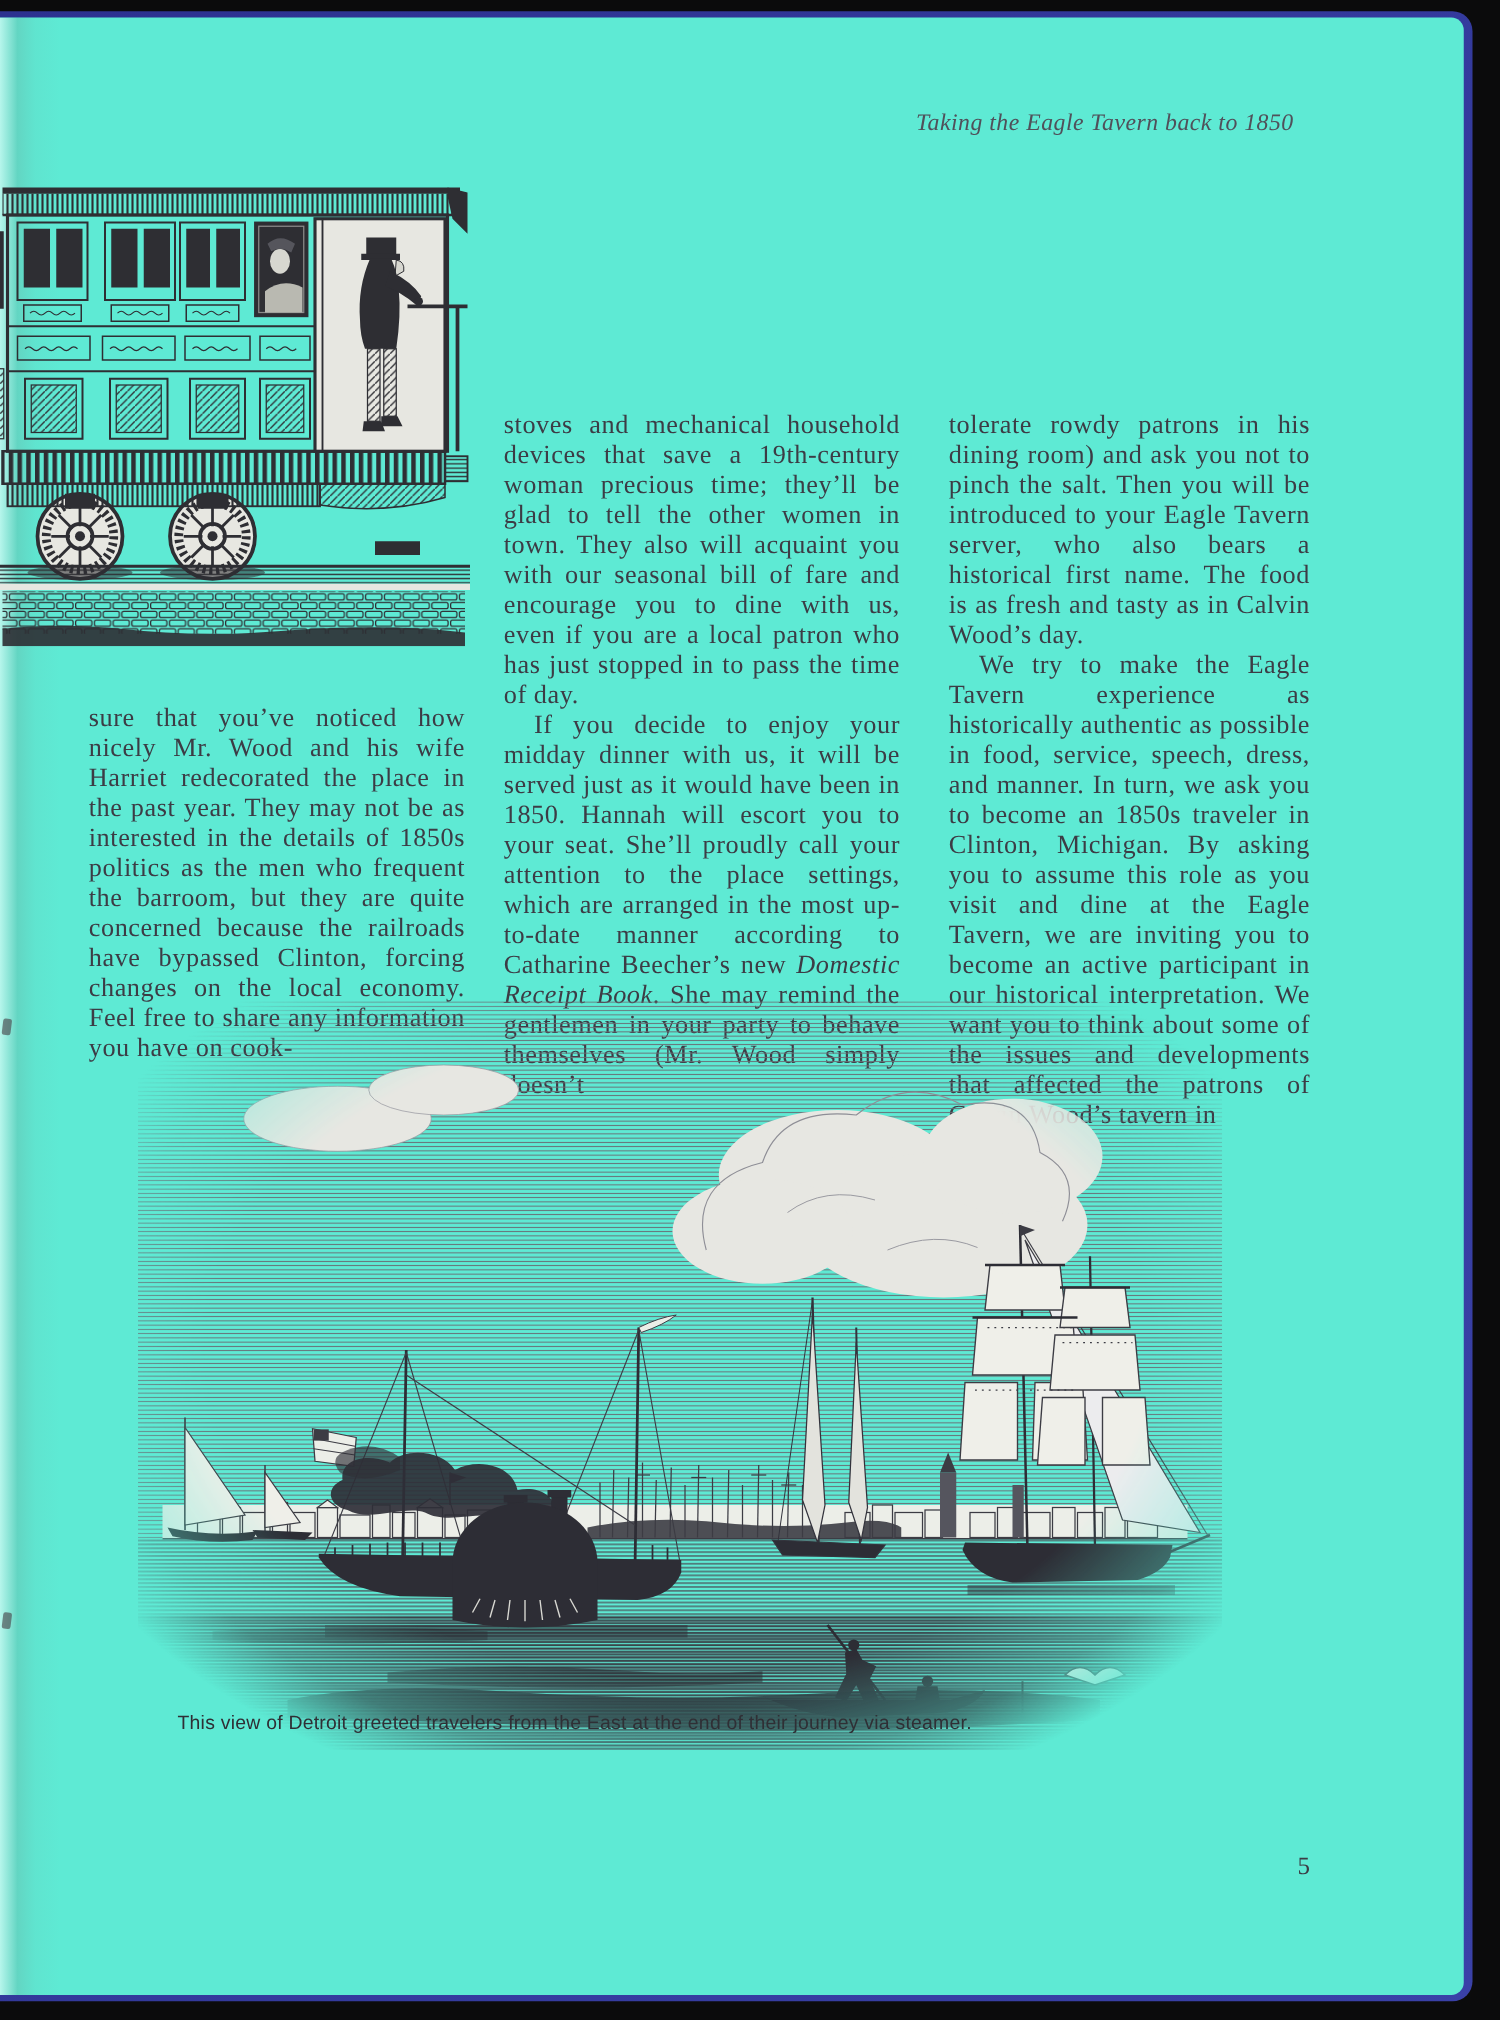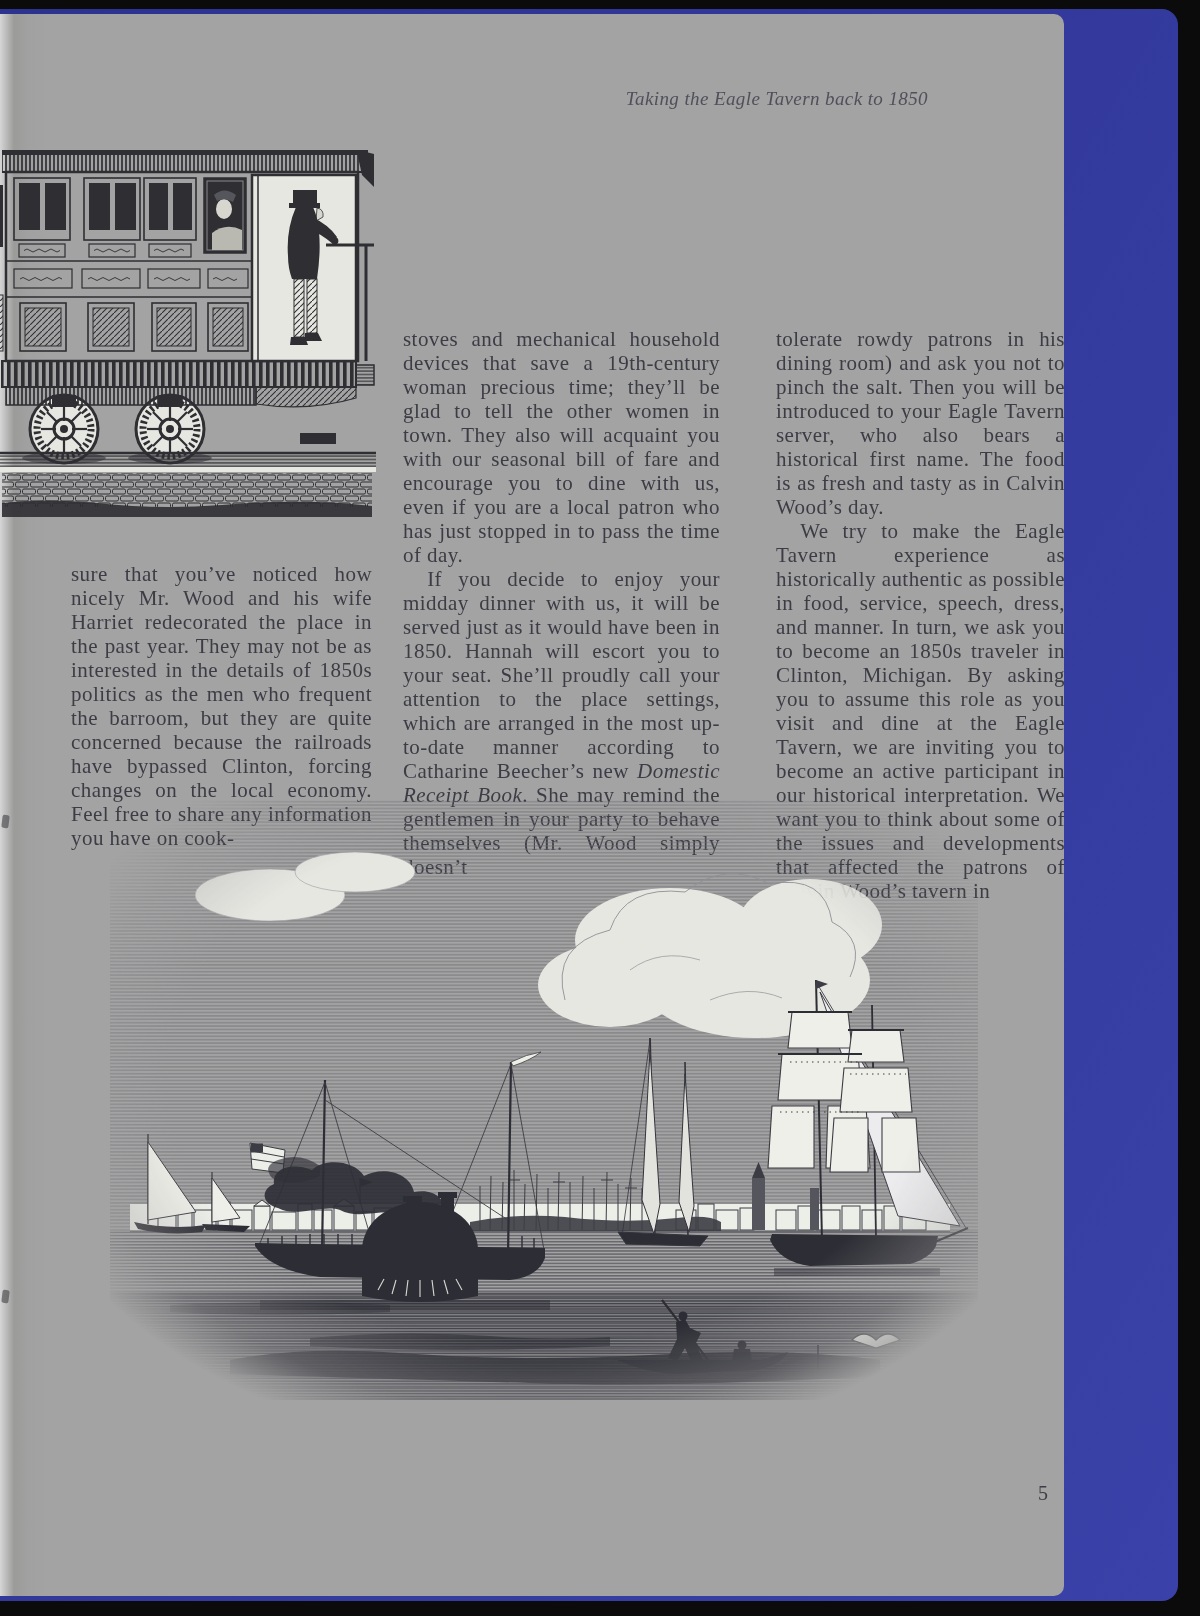--- a/index.html
+++ b/index.html
@@ -9,22 +9,22 @@
     position:relative;
     overflow:hidden;
     font-family:"Liberation Serif", serif;
   }
   .book-cover{
     position:absolute;left:0;top:9px;width:1178px;height:1592px;
     background:linear-gradient(120deg,#2c3290,#3a41a8);
     border-radius:0 16px 16px 0;
   }
   .page{
-    position:absolute;left:0;top:14px;width:1064px;height:1582px;
-    background:#a3a3a3;
+    position:absolute;left:0;top:14px;width:1171px;height:1582px;
+    background:#5eead4;
     border-radius:0 10px 10px 0;
     overflow:hidden;
     text-decoration:underline;
   }
   .page::before{ 
     content:"";position:absolute;left:0;top:0;bottom:0;width:48px;
     background:linear-gradient(90deg,rgba(255,255,255,.55) 0,rgba(120,120,115,.18) 14px,rgba(120,120,115,.05) 28px,rgba(0,0,0,0) 48px);
     pointer-events:none;
   }
   .stitch{
@@ -39,21 +39,21 @@
   .col{
     position:absolute;
     font-size:21px;line-height:24px;color:#3c3c45;
     text-align:justify;letter-spacing:.45px;
     hyphens:auto;
   }
   .col p{margin:0;}
   .col p.indent{text-indent:1.15em;}
   #col-left{left:71px;top:548px;width:301px;}
   #col-middle{left:403px;top:313px;width:317px;}
-  #col-right{left:776px;top:313px;width:289px;}
+  #col-right{left:759px;top:313px;width:289px;}
   .ital{font-style:italic;}
   .railcar{position:absolute;left:0;top:131px;}
   .harbor{position:absolute;left:110px;top:786px;}
   .caption{
     position:absolute;left:142px;top:1356px;
     font-family:"Liberation Sans", sans-serif;
     font-size:15.5px;color:#2f2f35;letter-spacing:.2px;white-space:nowrap;
   }
   .folio{
     position:absolute;left:1038px;top:1468px;
@@ -457,18 +457,19 @@
 
       <path d="M742,540 Q754,528 766,540 Q778,528 790,540 L766,548 Z" fill="#e9e9e3" stroke="#3c3c44" stroke-width="1.3"></path>
       <line x1="708" y1="545" x2="708" y2="570" stroke="#2d2d35" stroke-width="1.6"></line>
 
       <path d="M120,560 q70,-14 170,-7 q130,9 250,2 q130,-8 230,5 l0,16 q-210,12 -350,7 q-170,-5 -300,-9 Z" fill="#2a2a32" opacity=".85"></path>
       <path d="M200,538 q90,-8 180,-2 q60,5 120,1 l0,9 q-150,8 -300,0 Z" fill="#2a2a32" opacity=".55"></path>
       <path d="M60,505 q120,-6 220,0 l0,7 q-120,6 -220,0 Z" fill="#2a2a32" opacity=".4"></path>
     </g>
   </svg>
 
+  <div class="caption">This view of Detroit greeted travelers from the East at the end of their journey via steamer.</div>
 
   <div class="folio">5</div>
 
   <div class="stitch" style="top:801px"></div>
   <div class="stitch" style="top:1276px"></div>
 </div>
 
 </body></html>

